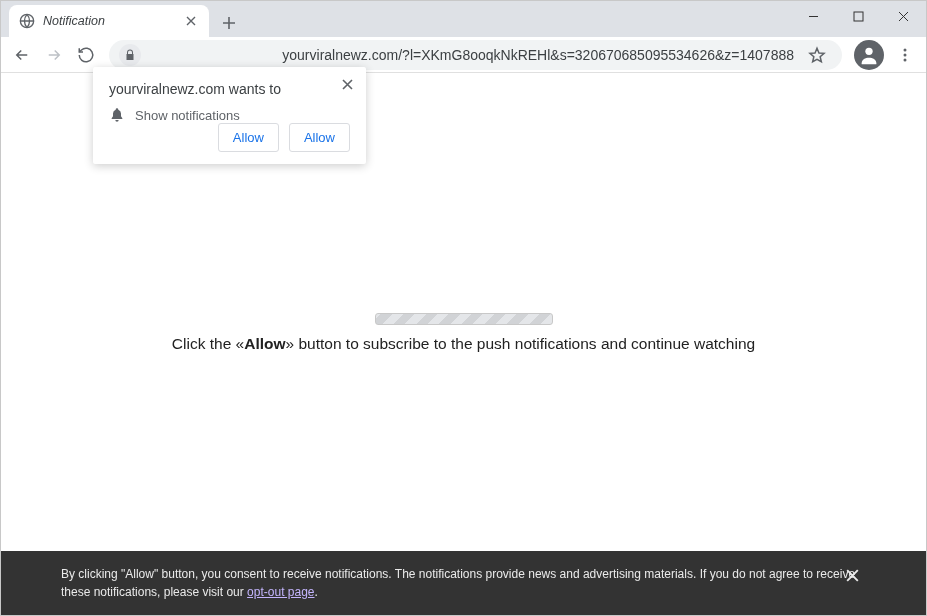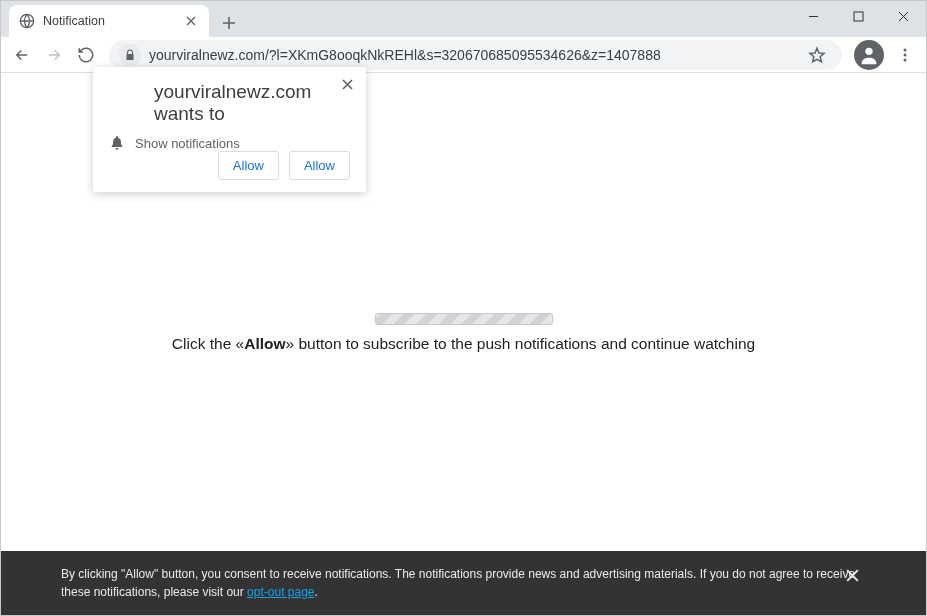--- a/index.html
+++ b/index.html
@@ -41,20 +41,21 @@
       align-items: center;
       background: #fff;
       height: 32px;
       border-radius: 8px 8px 0 0;
       margin-left: 8px;
       padding: 0 10px;
       min-width: 200px;
       position: relative;
       margin-top: 4px;
       gap: 8px;
+      font-style: italic;
     }
     .tab-favicon {
       width: 16px;
       height: 16px;
       color: #5f6368;
       display:flex;align-items:center;justify-content:center;
     }
     .tab-title {
       font-size: 12.5px;
       color: #3c4043;
@@ -103,21 +104,21 @@
       align-items: center;
       padding: 0 10px;
       margin: 0 6px;
       gap: 8px;
       color: #3c4043;
       font-size: 14px;
     }
     .lock-icon-wrap {
       width: 22px;height:22px;border-radius:50%;background:#e8eaed;display:flex;align-items:center;justify-content:center;color:#5f6368;
     }
-    .url-text { flex: 1; white-space: nowrap; overflow: hidden; }
+    .url-text { flex: 1; white-space: nowrap; overflow: hidden; text-align: right; }
     .star-btn { color:#5f6368; }
     .profile-btn {
       width:30px;height:30px;border-radius:50%;background:#5f6368;display:flex;align-items:center;justify-content:center;margin:0 4px;
     }
     .menu-btn { width:30px;height:30px;display:flex;align-items:center;justify-content:center;color:#5f6368;}
     
     .perm-popup {
       position: absolute;
       left: 92px;
       top: 66px;
@@ -130,21 +131,21 @@
       color: #3c4043;
     }
     .perm-close {
       position: absolute;
       right: 10px;
       top: 8px;
       color: #5f6368;
       font-size: 15px;
       width:18px;height:18px;display:flex;align-items:center;justify-content:center;
     }
-    .perm-wants { font-size: 19px; margin-bottom: 10px; margin-left: 45px; }
+    .perm-wants { font-size: 14px; margin-bottom: 10px; }
     .perm-row { display:flex; align-items:center; gap:10px; color:#5f6368;}
     .perm-row-label { color:#5f6368; font-size:13px; }
     .perm-actions { display:flex; justify-content:flex-end; gap:10px; }
     .perm-btn {
       border:1px solid #dadce0;
       color:#1a73e8;
       background:#fff;
       font-size:13px;
       padding: 6px 14px;
       border-radius:3px;
@@ -183,21 +184,21 @@
       left:0;right:0;bottom:0;
       background:#333;
       color:#eaeaea;
       font-size:12px;
       padding: 14px 60px;
       display:flex;
       align-items:center;
       line-height:1.5;
     }
     .footer-text { flex:1; }
-    .footer-link { color:#0ea5e9; }
+    .footer-link { color:#c4b5fd; }
     .footer-close {
       position:absolute;
       right: 64px;
       top: 14px;
       color:#eaeaea;
       font-size:18px;
       width:20px;height:20px;display:flex;align-items:center;justify-content:center;
     }
     svg { display:block; }
   </style>

